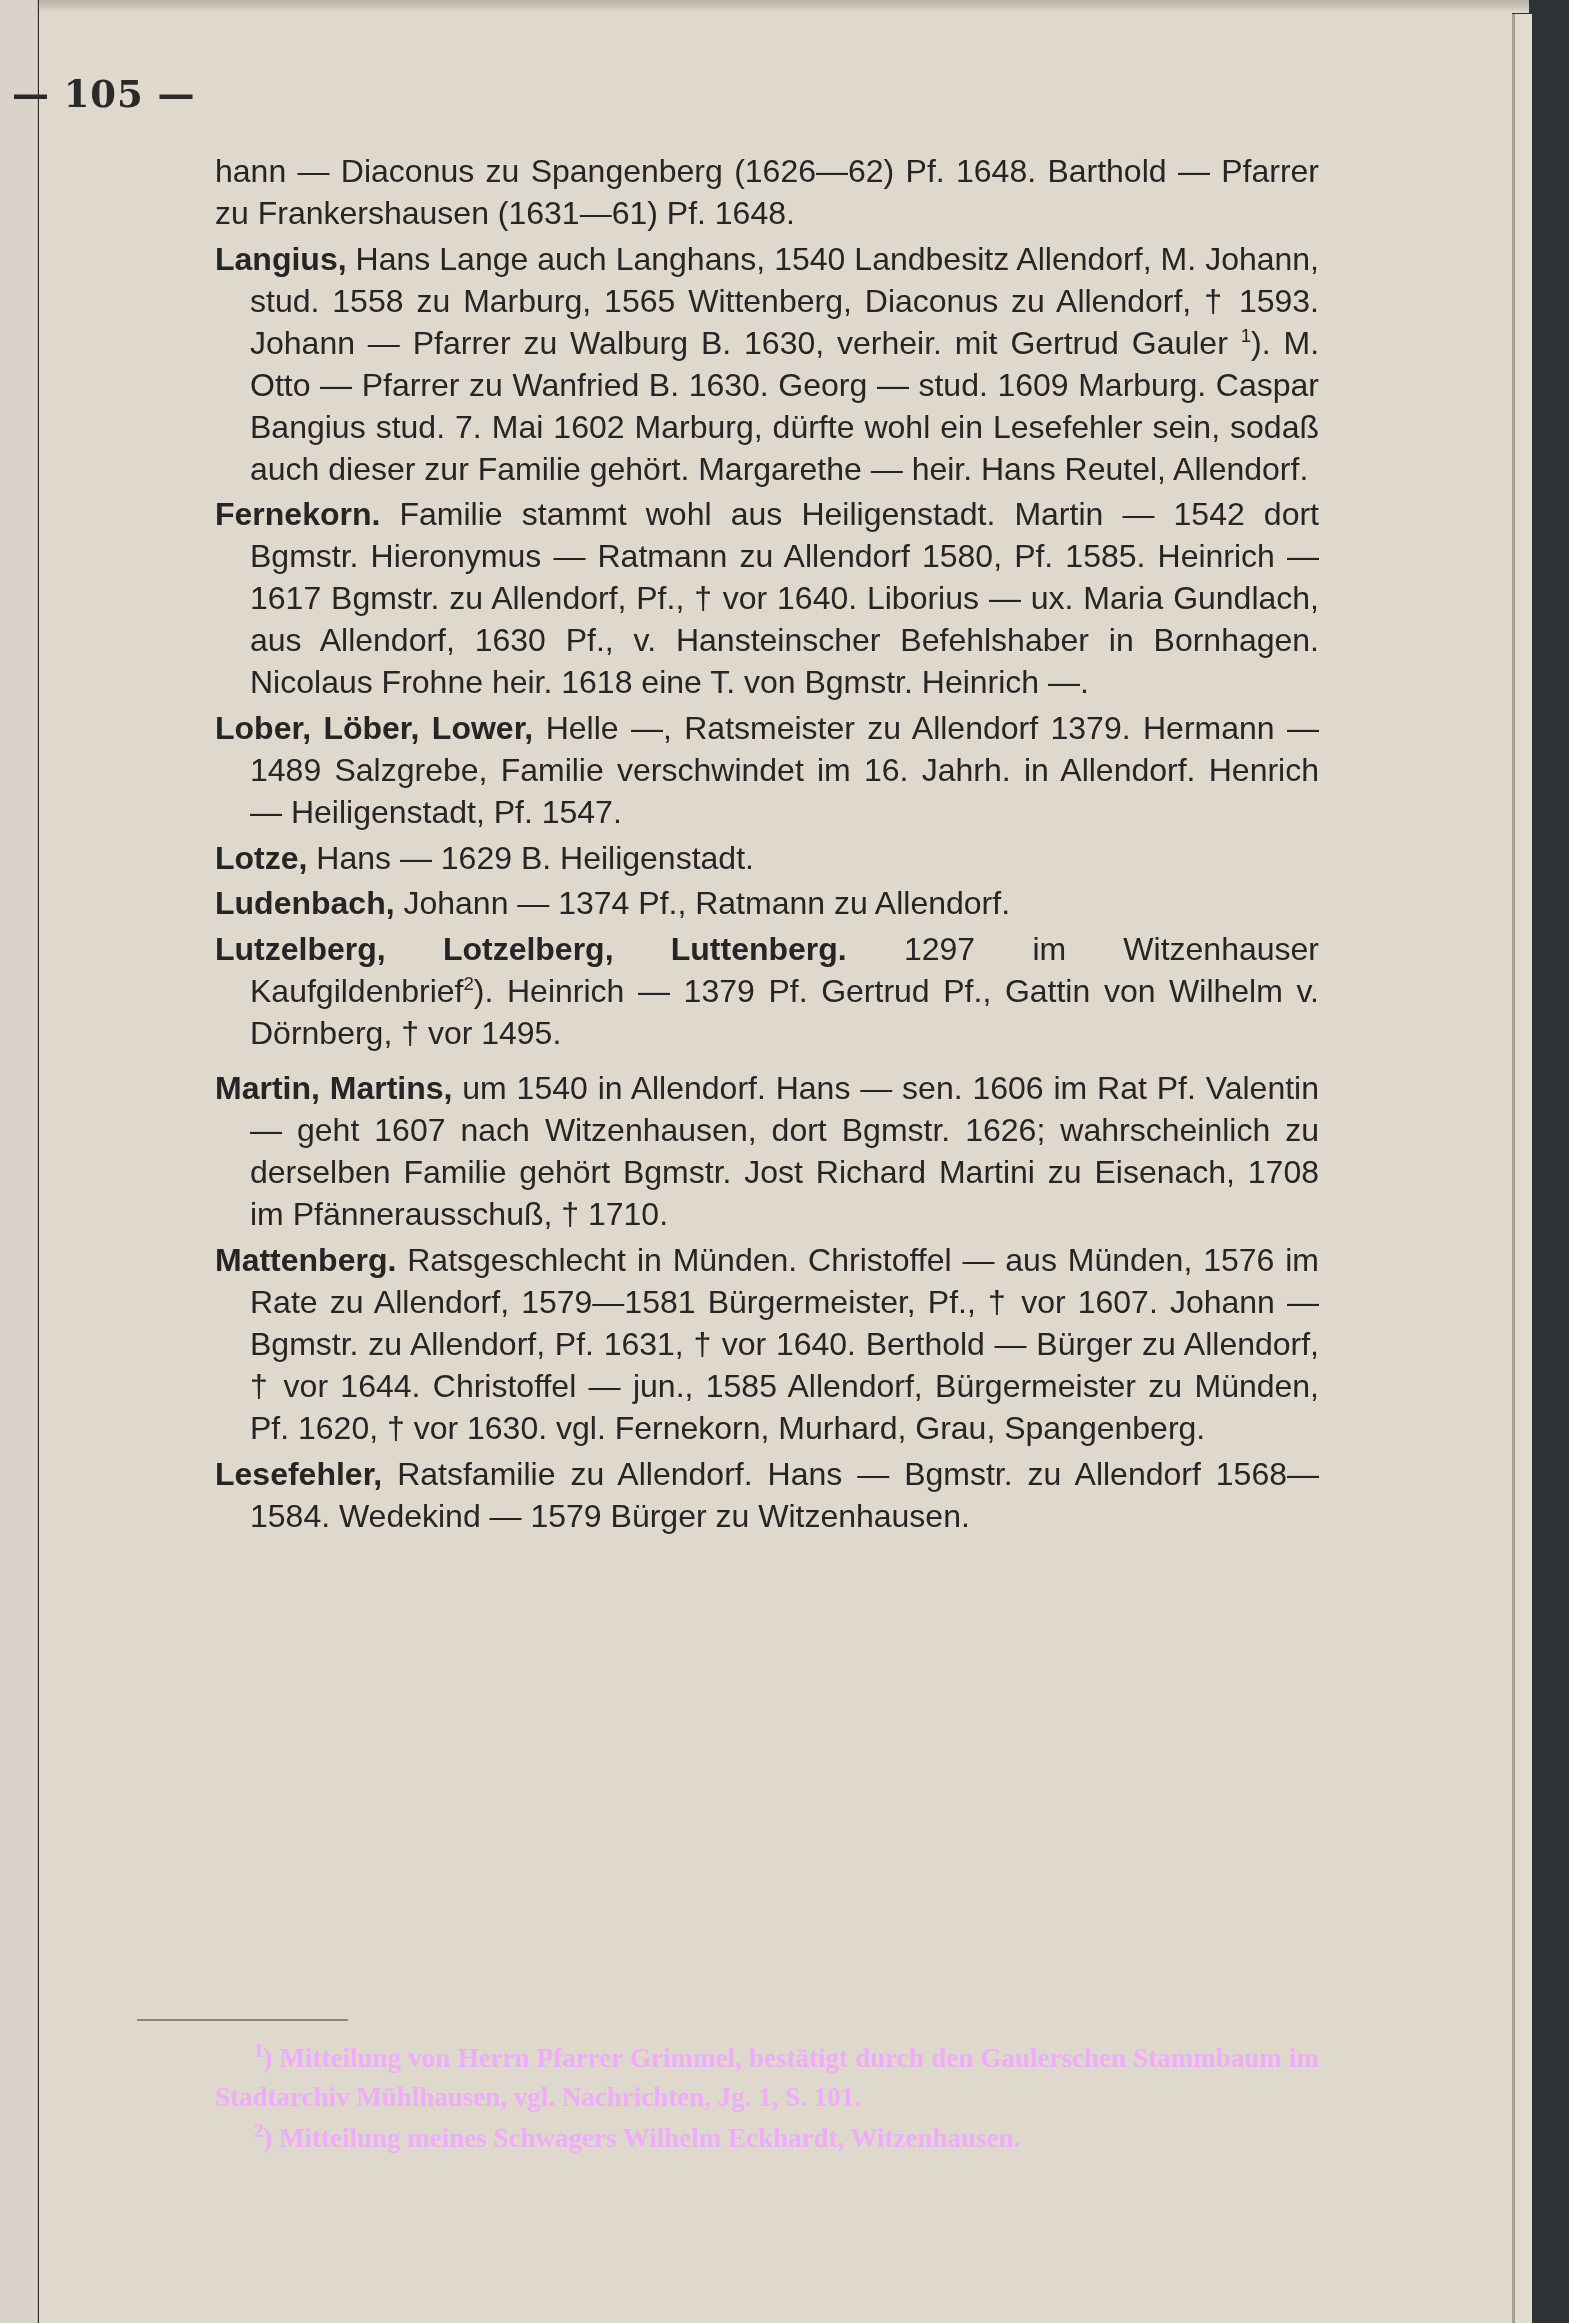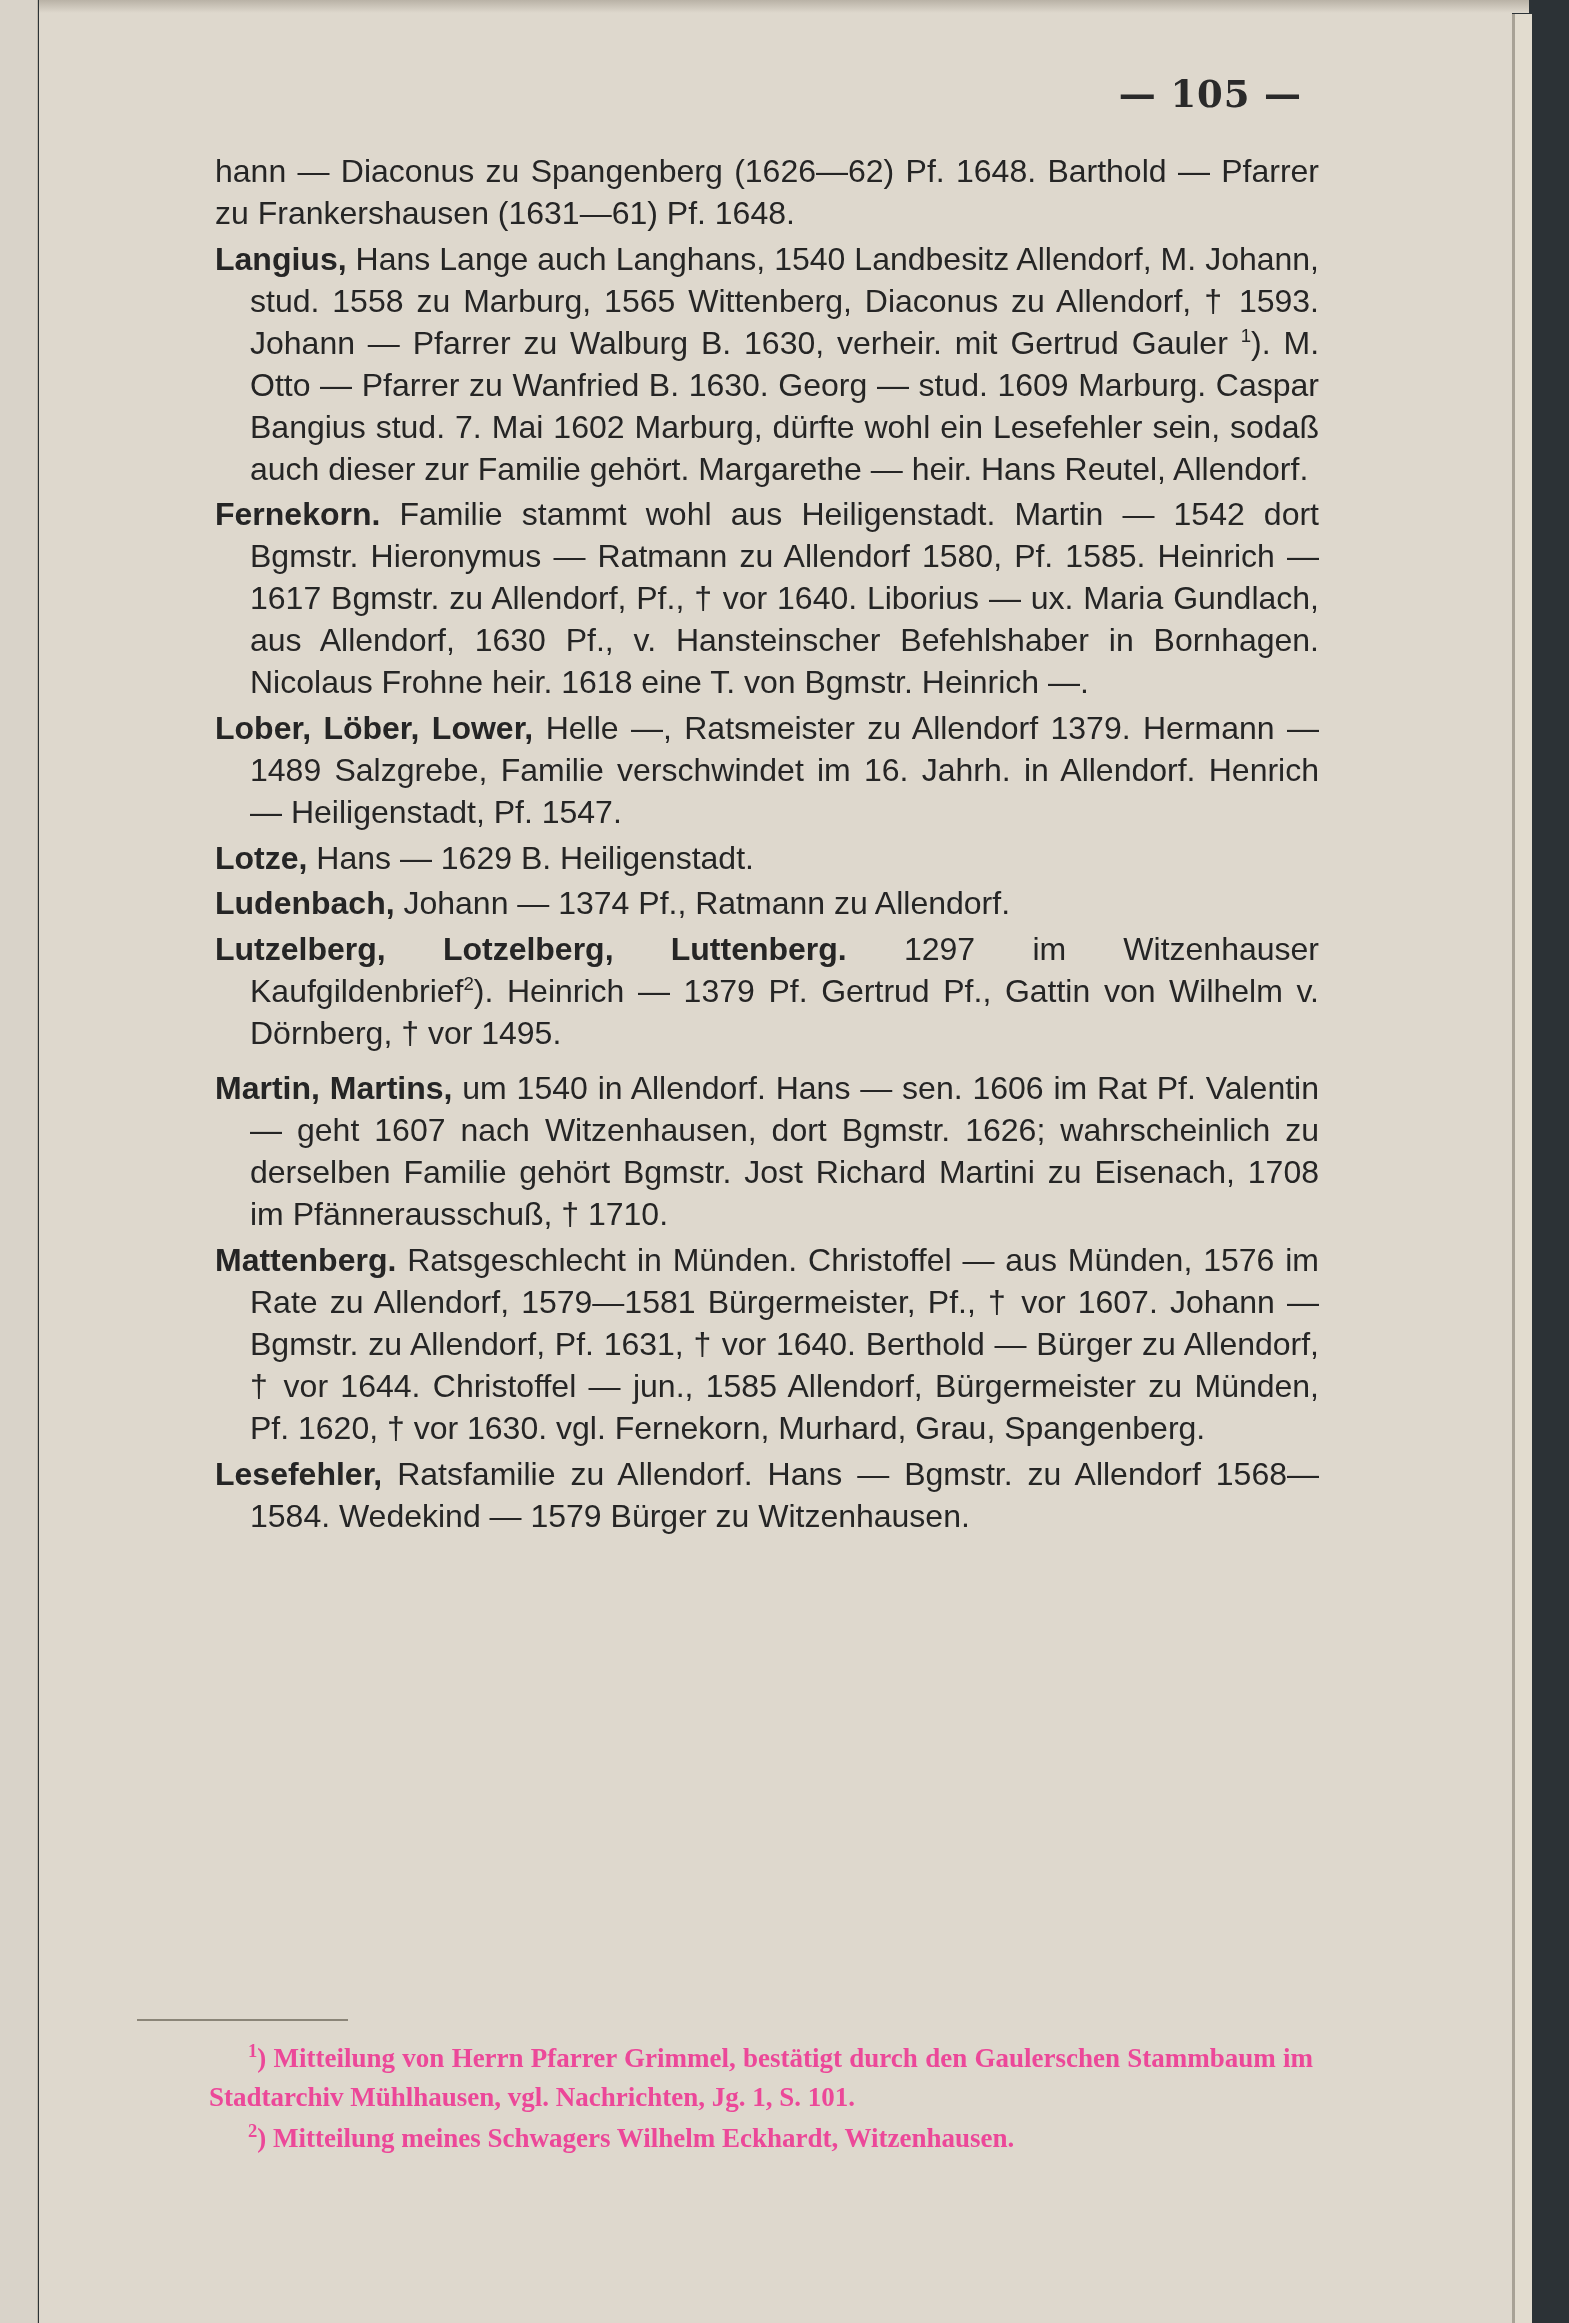--- a/index.html
+++ b/index.html
@@ -18,43 +18,43 @@
   }
   .page-edge {
     position: absolute; left: 1512px; top: 14px; width: 16.7px; height: 2310px;
     background: #e2dccf; border-left: 3.7px solid #a8a296;
   }
   .top-shadow {
     position: absolute; left: 39px; top: 0; width: 1490px; height: 13px;
     background: linear-gradient(#b9b2a6, #ded8cd);
   }
   .page-number {
-    position: absolute; top: 72px; left: 0; width: 1302px; text-align: right;
+    position: absolute; top: 72px; left: 12px; width: 1302px; text-align: left;
     font-size: 37px; font-weight: bold; color: #2a2a2a; letter-spacing: 0.9px;
   }
   .content {
     position: absolute; left: 215px; top: 150px; width: 1104px;
     color: #252525; font-size: 32px; line-height: 42px;
     font-family: Liberation Sans, sans-serif;
   }
   .entry {
     text-align: justify; text-indent: -35px; padding-left: 35px;
     margin: 0 0 3.7px 0;
   }
   .entry.cont { text-indent: 0; padding-left: 0; }
   .entry.gap { margin-top: 13px; }
   .head { font-weight: bold; }
   sup { font-size: 18.6px; vertical-align: super; line-height: 0; }
   .rule {
     position: absolute; left: 137px; top: 2019px; width: 211px; height: 1.9px;
     background: #8b8578;
   }
   .footnotes {
-    position: absolute; left: 209px; top: 2039px; width: 1104px;
-    font-size: 27px; line-height: 39px; color: #ec4899; font-weight: bold;
+    position: absolute; left: 215px; top: 2039px; width: 1104px;
+    font-size: 27px; line-height: 39px; color: #f0abfc; font-weight: bold;
     font-family: "Liberation Serif", "DejaVu Serif", serif;
   }
   .fn { text-indent: 39px; text-align: justify; }
 </style>
 </head>
 <body>
 
 <div class="left-strip"></div>
 <div class="page"></div>
 <div class="top-shadow"></div>

